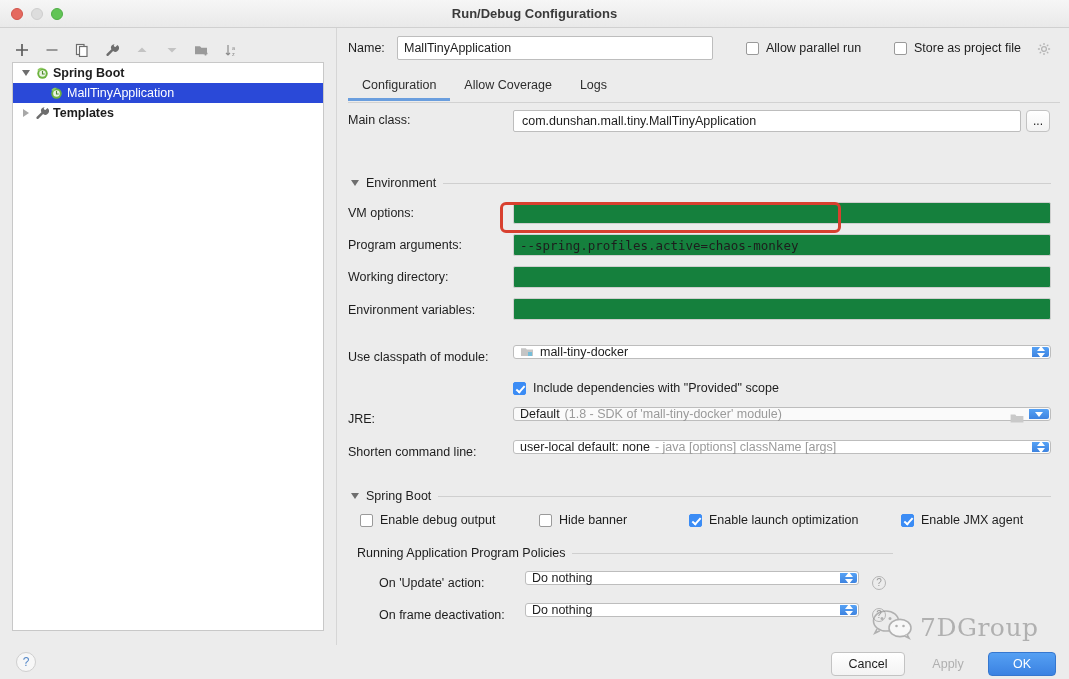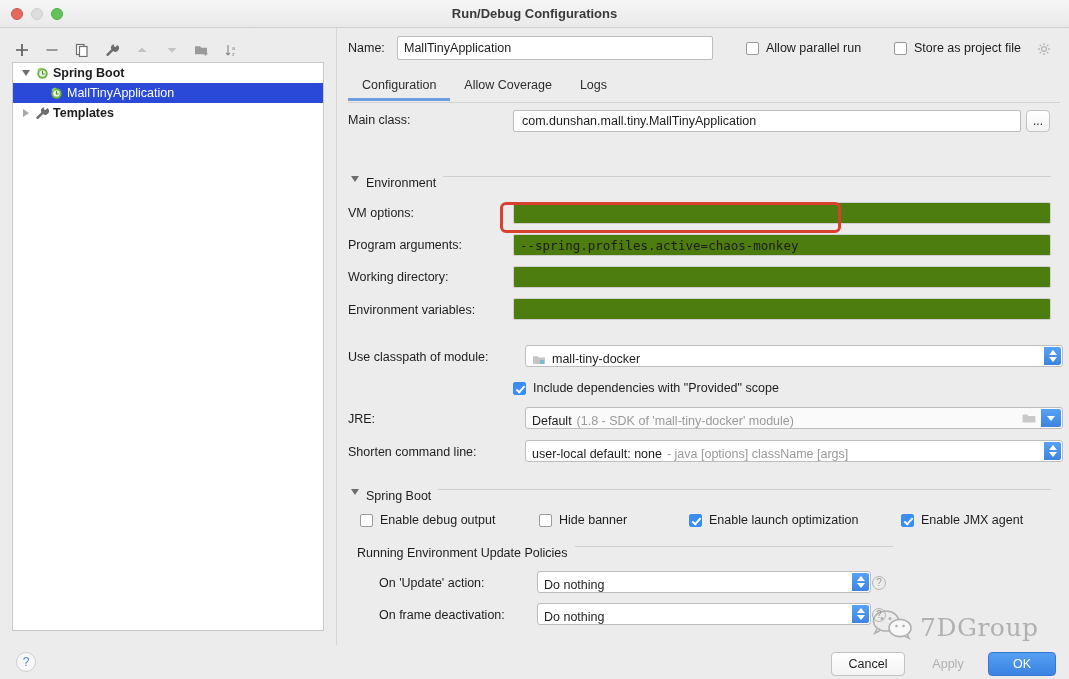--- a/index.html
+++ b/index.html
@@ -72,21 +72,21 @@
   .field {
     background: #ffffff;
     border: 1px solid #bdbdbd;
     border-radius: 2px;
     height: 22px;
     display: flex; align-items: center;
     padding: 0 6px;
     font-size: 12.5px;
     color: #1d1d1d;
   }
-  .field.flat { background: #4d7c0f; border-color: #cfcfcf; }
+  .field.flat { background: #15803d; border-color: #cfcfcf; }
 
   
   #name-field { position: absolute; left: 60px; top: 8px; width: 316px; height: 24px; }
   .chk-wrap { display: flex; align-items: center; gap: 7px; font-size: 12.5px; color: #1d1d1d; }
   .chk { width: 13px; height: 13px; border: 1px solid #9a9a9a; border-radius: 2px; background: #fff; display:inline-block; position: relative; flex: none; }
   .chk.on { background: #3b8cf5; border-color: #3b8cf5; }
   .chk.on::after {
     content: ""; position: absolute; left: 4px; top: 1px;
     width: 3px; height: 7px; border: solid #fff; border-width: 0 2px 2px 0;
     transform: rotate(42deg);
@@ -94,32 +94,32 @@
 
   
   .tabs { position: absolute; left: 11px; top: 46px; display: flex; gap: 0; }
   .tab { font-size: 12.5px; color: #2d2d2d; padding: 4px 14px 9px 14px; position: relative; text-align: center; }
   .tab.active::after {
     content:""; position:absolute; left: 0; right: 0; bottom: 0; height: 3px; background: #6a9ede;
   }
   .tab-underline { position: absolute; left: 11px; top: 74px; width: 712px; height: 1px; background: #d2d2d2; }
 
   
-  .section { position: absolute; display: flex; gap: 7px; }
+  .section { position: absolute; display: flex; align-items: center; gap: 7px; }
   .section .sec-lbl { font-size: 12.5px; color: #1d1d1d; white-space: nowrap; }
   .section .sec-line { height: 1px; background: #cfcfcf; }
 
   .tri { width: 0; height: 0; border-left: 4.5px solid transparent; border-right: 4.5px solid transparent; border-top: 6px solid #6e6e6e; }
   .tri-right { width: 0; height: 0; border-top: 4.5px solid transparent; border-bottom: 4.5px solid transparent; border-left: 6px solid #a8a8a8; }
 
   
   .combo {
     background: #ffffff; border: 1px solid #bdbdbd; border-radius: 3px;
-    height: 22px; display: flex; align-items: flex-end; font-size: 12.5px; color: #1d1d1d;
-    padding-left: 6px; position: relative; margin-left: 12px;
+    height: 14px; display: flex; align-items: center; font-size: 12.5px; color: #1d1d1d;
+    padding-left: 6px; position: relative;
   }
   .combo .spin {
     position: absolute; right: 1px; top: 1px; bottom: 1px; width: 17px;
     background: linear-gradient(#56a2f5, #3d83e0);
     border-radius: 0 2px 2px 0;
     display: flex; flex-direction: column; align-items: center; justify-content: center; gap: 2px;
   }
   .combo .spin .up, .combo .spin .dn { width:0;height:0;border-left:4px solid transparent;border-right:4px solid transparent; }
   .combo .spin .up { border-bottom: 5px solid #fff; }
   .combo .spin .dn { border-top: 5px solid #fff; }
@@ -435,21 +435,21 @@
         </span>
       </div>
       <div class="row" style="left:564px; top:485px;" data-name="enable-jmx-agent-checkbox">
         <span class="chk-wrap">
           <span class="chk on" data-name="enable-jmx-agent-checkbox-box"></span>
           <span data-name="enable-jmx-agent-label">Enable JMX agent</span>
         </span>
       </div>
 
       <div class="section" style="left:20px; top:518px; width:536px;" data-name="update-policies-section-header">
-        <span class="sec-lbl" data-name="update-policies-label">Running Environment Update Policies</span>
+        <span class="sec-lbl" data-name="update-policies-label">Running Application Program Policies</span>
         <span class="sec-line" style="flex:1;" data-name="section-divider"></span>
       </div>
 
       <div class="row" style="left:42px; top:548px;" data-name="on-update-action-label-row">
         <span class="lbl" data-name="on-update-action-label">On 'Update' action:</span>
       </div>
       <div class="combo" style="position:absolute; left:188px; top:543px; width:334px;" data-name="on-update-action-combo">
         <span data-name="on-update-action-value">Do nothing</span>
         <span class="spin" data-name="on-update-action-spinner">
             <span class="up"></span>

